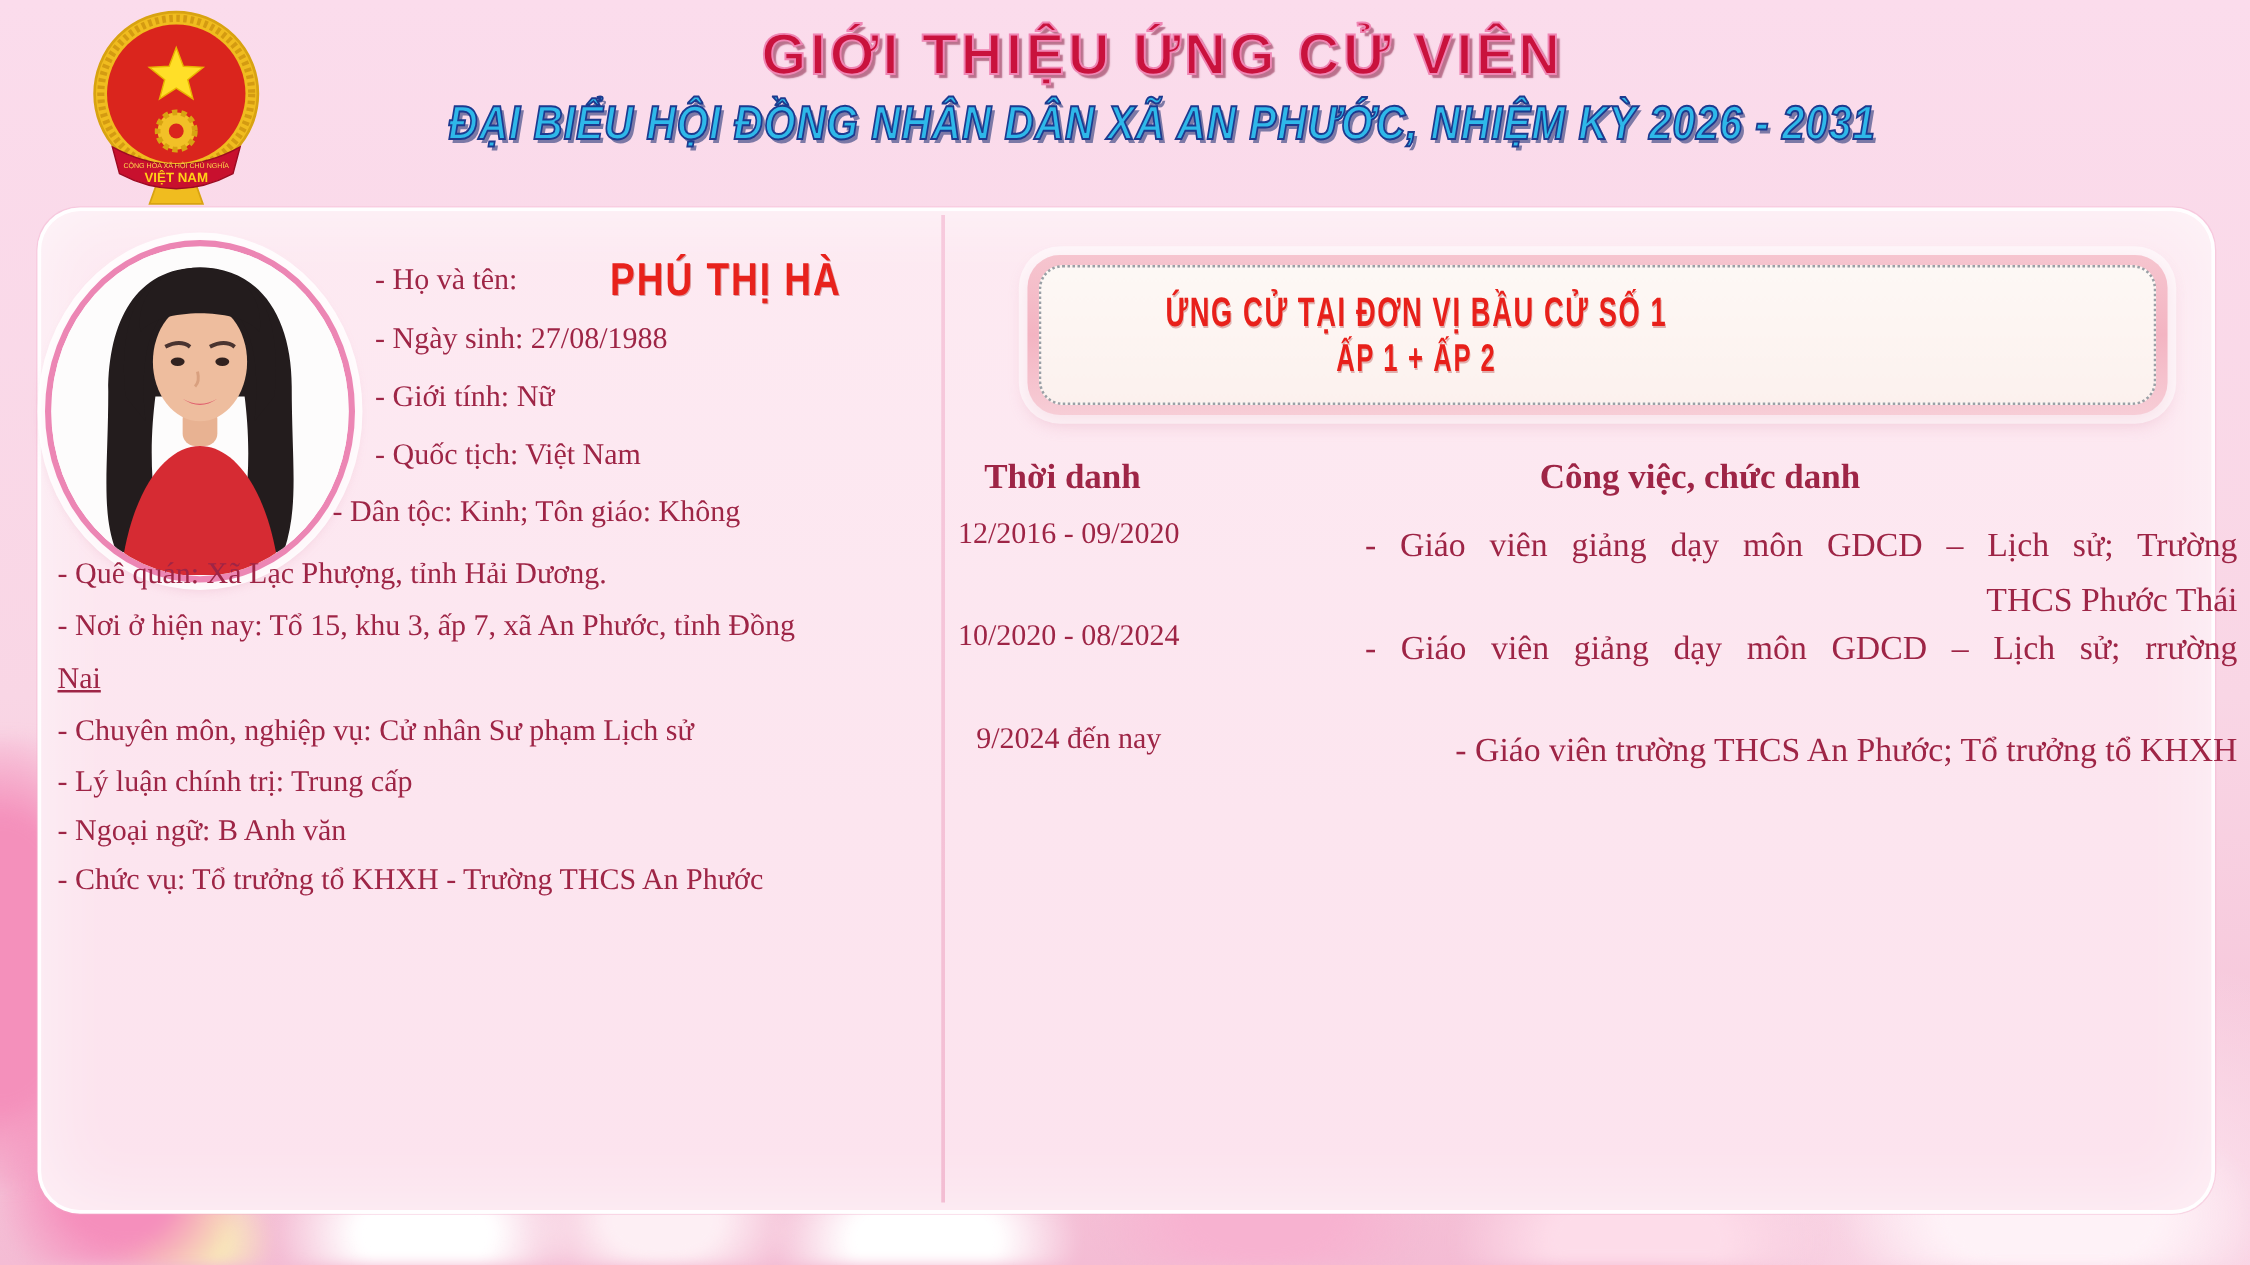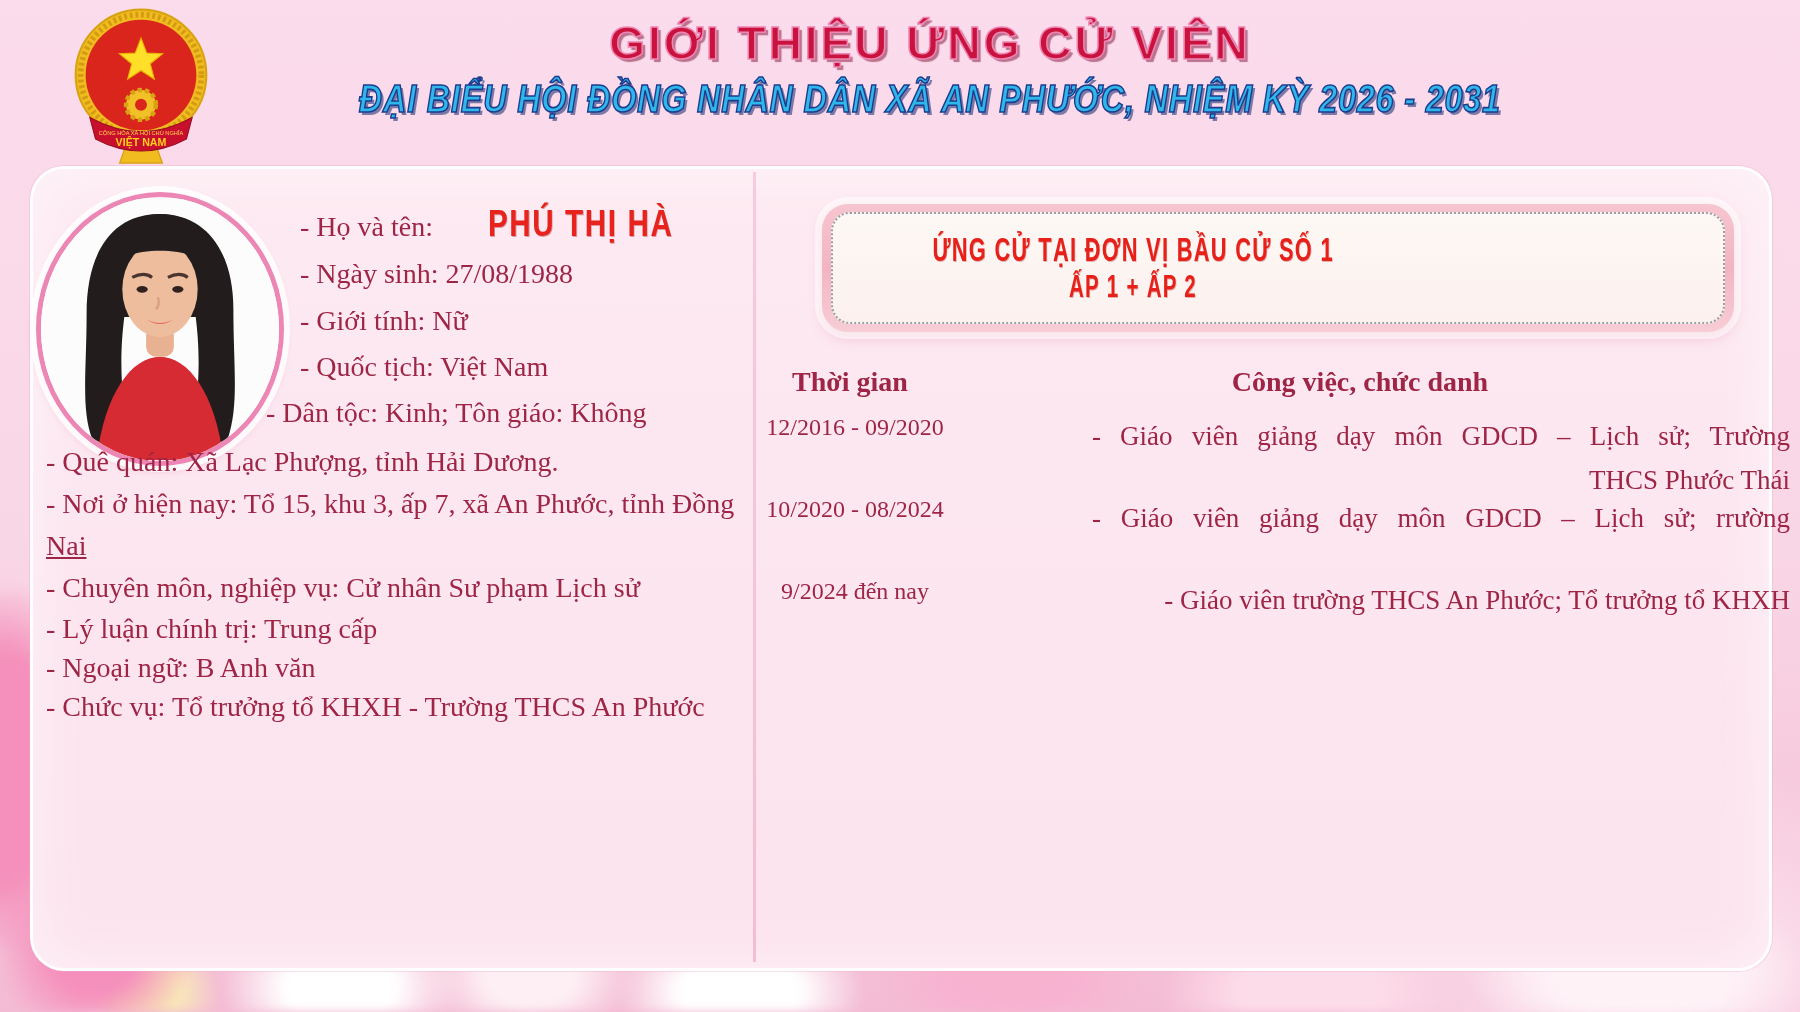--- a/index.html
+++ b/index.html
@@ -58,21 +58,21 @@
     background:linear-gradient(180deg,#f7cadd,#f3bdd3);
   }
   
   .photo-wrap{
     position:absolute; left:36px; top:192px; width:238px; height:264px;
     border-radius:50%; overflow:hidden; background:#fefdfd;
     border:5px solid #ec86b4; box-shadow:0 0 0 6px rgba(255,255,255,.85), 0 4px 10px rgba(220,130,165,.4);
   }
   .photo-wrap svg{display:block; width:100%; height:100%;}
   
-  .info{position:absolute; color:#9e2546; font-size:28px; white-space:nowrap;}
+  .info{position:absolute; color:#9e2546; font-size:24px; white-space:nowrap;}
   .name-value{
     position:absolute; left:488px; top:203px; color:#e8221c;
     font-family:"Liberation Sans", sans-serif; font-weight:900; font-size:37px; letter-spacing:2px;
     transform:scaleX(.8); transform-origin:left center; white-space:nowrap;
     text-shadow:1px 1px 0 rgba(150,10,10,.35);
   }
   
   .unit-box{
     position:absolute; left:822px; top:204px; width:912px; height:128px;
     border-radius:26px; background:linear-gradient(180deg,#f6c5cf 0%, #f3b4c2 50%, #f7cdd6 100%);
@@ -163,21 +163,21 @@
   <span class="info" style="left:46px; top:652px;">- Ngoại ngữ: B Anh văn</span>
   <span class="info" style="left:46px; top:691px;">- Chức vụ: Tổ trưởng tổ KHXH - Trường THCS An Phước</span>
 
   <div class="unit-box">
     <div class="unit-inner">
       <span class="unit-line">ỨNG CỬ TẠI ĐƠN VỊ BẦU CỬ SỐ 1</span>
       <span class="unit-line" style="font-size:31px;">ẤP 1 + ẤP 2</span>
     </div>
   </div>
 
-  <span class="wh-head" style="left:765px; top:366px; width:170px;">Thời gian</span>
+  <span class="wh-head" style="left:765px; top:366px; width:170px;">Thời danh</span>
   <span class="wh-head" style="left:1195px; top:366px; width:330px;">Công việc, chức danh</span>
 
   <span class="wh-time" style="top:414px;">12/2016 - 09/2020</span>
   <div class="wh-job" style="top:414px;">
     <div class="j1">- Giáo viên giảng dạy môn GDCD – Lịch sử; Trường</div>
     <div class="j2">THCS Phước Thái</div>
   </div>
 
   <span class="wh-time" style="top:496px;">10/2020 - 08/2024</span>
   <div class="wh-job" style="top:496px;">

